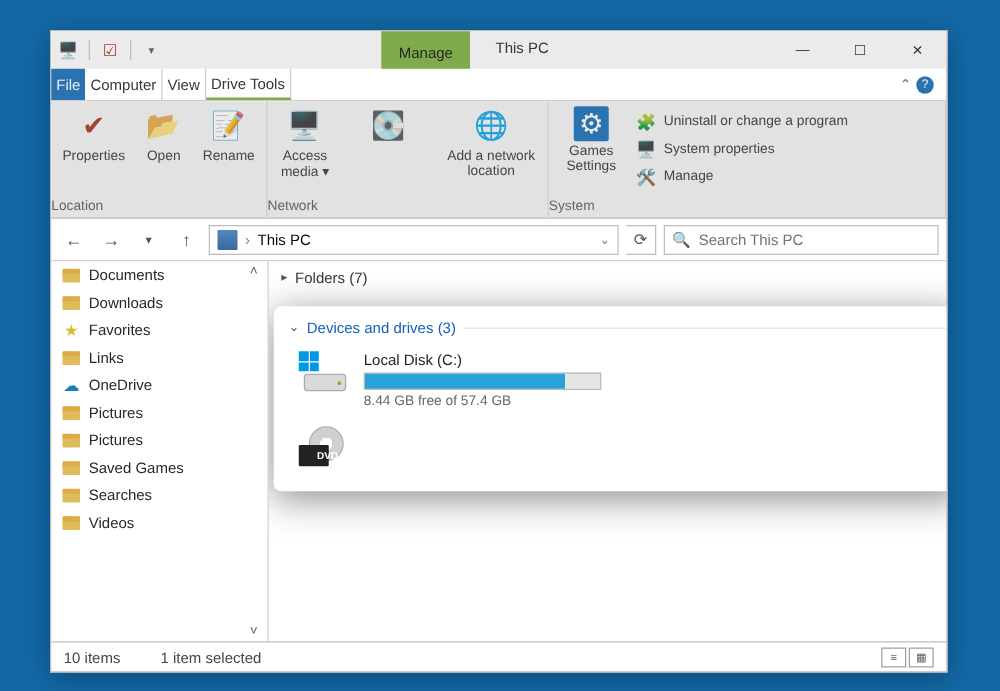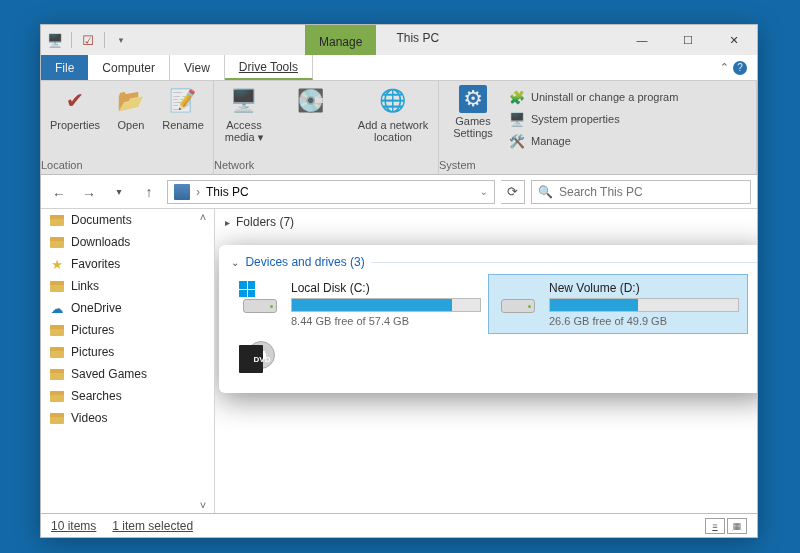--- a/index.html
+++ b/index.html
@@ -16,23 +16,23 @@
   .titlebar .qat { display: flex; align-items: center; padding: 0 4px; gap: 4px; }
   .qat-icon { width: 20px; height: 20px; display: flex; align-items: center; justify-content: center; font-size: 13px; }
   .qat-red { color: #c0392b; }
   .qat-divider { width: 1px; height: 16px; background: #ccc; margin: 0 2px; }
   .manage-tab { background: #7fba3c; color: #222; font-size: 12px; padding: 4px 14px 0; margin-left: 170px; display:flex; align-items:center; }
   .title-text { font-size: 12px; color: #333; padding: 6px 10px; margin-left: 10px; }
   .win-controls { margin-left: auto; display: flex; }
   .win-btn { width: 46px; display: flex; align-items: center; justify-content: center; font-size: 11px; color: #333; cursor: pointer; }
   
   .tabs { height: 26px; display: flex; align-items: stretch; border-bottom: 1px solid #ddd; }
-  .tab { padding: 4px 14px; font-size: 12px; color: #333; border-right: 1px solid #ddd; display:flex; align-items:center; }
+  .tab { padding: 4px 4px; font-size: 12px; color: #333; border-right: 1px solid #ddd; display:flex; align-items:center; }
   .tab.file { background: #1979ca; color: #fff; border: none; }
-  .tab.dt { border-bottom: 2px solid #7fba3c; text-decoration: underline; }
+  .tab.dt { border-bottom: 2px solid #7fba3c; }
   .collapse { margin-left: auto; padding: 4px 10px; display:flex; align-items:center; gap:4px; }
   .help-icon { width: 14px; height: 14px; border-radius: 50%; background: #1979ca; color:#fff; font-size:10px; display:flex; align-items:center; justify-content:center; }
   
   .ribbon { height: 94px; background: #f5f5f5; border-bottom: 1px solid #ccc; display: flex; }
   .ribbon-group { border-right: 1px solid #ddd; display: flex; flex-direction: column; }
   .ribbon-row { display: flex; flex: 1; align-items: flex-start; padding: 4px 6px; gap: 4px; }
   .ribbon-btn { display: flex; flex-direction: column; align-items: center; justify-content: flex-start; width: 56px; font-size: 11px; color: #444; text-align: center; gap: 2px; }
   .ribbon-btn.narrow { width: 48px; }
   .ribbon-btn.wide { width: 78px; }
   .ribbon-icon { width: 32px; height: 32px; display:flex; align-items:center; justify-content:center; font-size:22px; }
@@ -66,29 +66,29 @@
   }
   .devices-head { display:flex; align-items:center; gap:6px; font-size:12px; color:#1560bd; padding-bottom:6px; }
   .devices-head .line { flex:1; height:1px; background:#dbe4ee; }
   .drive-item { display:flex; align-items:flex-start; gap:10px; padding:6px 8px; width: 258px; }
   .drive-item.selected { background:#cde8f6; outline:1px solid #7fb8e0; }
   .drive-icon { width:42px; height:34px; position:relative; flex-shrink:0; }
   .drive-body-shape { position:absolute; left:4px; bottom:2px; width:34px; height:14px; background:#d9d9d9; border:1px solid #aaa; border-radius:3px; }
   .drive-body-shape::after { content:""; position:absolute; right:3px; top:5px; width:3px; height:3px; background:#6fba3c; border-radius:50%; }
   .win-badge { position:absolute; left:0; top:0; width:16px; height:16px; display:grid; grid-template-columns:1fr 1fr; grid-template-rows:1fr 1fr; gap:1px; }
   .win-badge span { background:#0099e5; }
-  .dvd-badge { position:absolute; left:0; bottom:0; width:24px; height:28px; background:#222; color:#fff; font-size:8px; font-weight:bold; display:flex; align-items:center; justify-content:center; border-radius:1px;padding-left:22px; }
+  .dvd-badge { position:absolute; left:0; bottom:0; width:24px; height:17px; background:#222; color:#fff; font-size:8px; font-weight:bold; display:flex; align-items:center; justify-content:center; border-radius:1px;padding-left:22px; }
   .disc { position:absolute; left:8px; top:2px; width:28px; height:28px; border-radius:50%; background: radial-gradient(circle,#fff 0 5px,#d0d0d0 5px 14px); border:1px solid #aaa; }
   .drive-info { flex:1; font-size:12px; color:#222; }
   .drive-bar { height:14px; background:#e6e6e6; border:1px solid #bcbcbc; margin:3px 0; position:relative; }
   .drive-bar-fill { position:absolute; left:0; top:0; bottom:0; background:#27a2db; }
   .drive-sub { font-size:11px; color:#666; }
   .drive-row { display:flex; }
   
-  .statusbar { height:24px; border-top:1px solid #ccc; display:flex; align-items:center; padding:0 10px; font-size:12px; color:#444; gap:16px;text-decoration:underline; }
+  .statusbar { height:24px; border-top:1px solid #ccc; display:flex; align-items:center; padding:0 10px; font-size:12px; color:#444; gap:32px; }
   .statusbar .view-icons { margin-left:auto; display:flex; gap:2px; }
   .view-ic { width:20px; height:16px; border:1px solid #aaa; display:flex; align-items:center; justify-content:center; font-size:9px; color:#666; }
 </style>
 </head>
 <body>
 
 <div class="overlay"></div>
 
 <div class="window">
 
@@ -272,32 +272,20 @@
             </div>
             <div class="drive-info">
               <div>Local Disk (C:)</div>
               <div class="drive-bar">
                 <div class="drive-bar-fill" id="fill-c" style="width: 85%;"></div>
               </div>
               <div class="drive-sub">8.44 GB free of 57.4 GB</div>
             </div>
           </div>
 
-          <div class="drive-item selected">
-            <div class="drive-icon">
-              <div class="drive-body-shape"></div>
-            </div>
-            <div class="drive-info">
-              <div>New Volume (D:)</div>
-              <div class="drive-bar">
-                <div class="drive-bar-fill" id="fill-d" style="width: 47%;"></div>
-              </div>
-              <div class="drive-sub">26.6 GB free of 49.9 GB</div>
-            </div>
-          </div>
         </div>
 
         <div class="drive-row">
 
           <div class="drive-item">
             <div class="drive-icon">
               <div class="disc"></div>
               <div class="dvd-badge">DVD</div>
             </div>
           </div>

